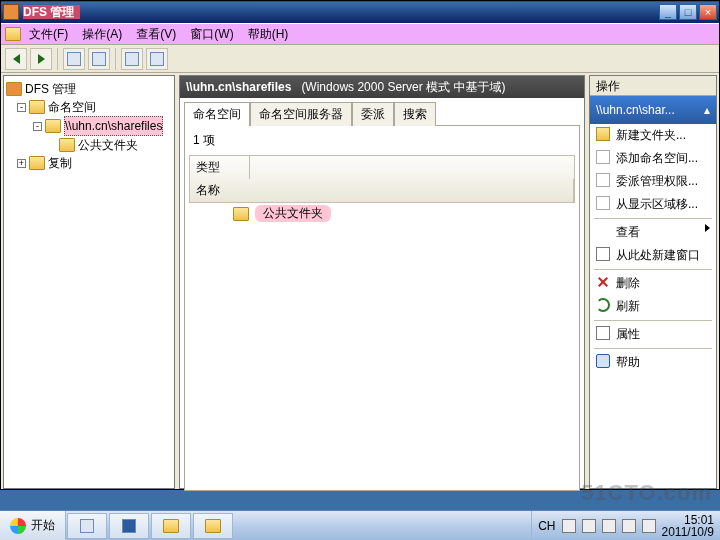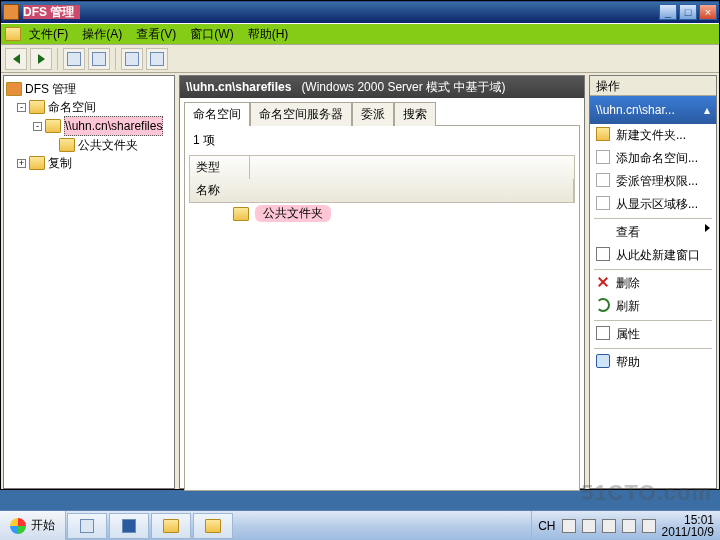--- a/index.html
+++ b/index.html
@@ -5,21 +5,21 @@
 *{box-sizing:border-box;margin:0;padding:0;font-family:"Microsoft YaHei",SimSun,Arial,sans-serif;font-size:12px;}
 body{background:#3a6ea5;width:720px;height:540px;overflow:hidden;position:relative;}
 .window{position:absolute;top:0;left:0;width:720px;height:490px;background:#ece9d8;border:1px solid #000;}
 .titlebar{height:22px;background:linear-gradient(to bottom,#0a246a,#3a6ea5 4%,#0a246a);color:#fff;display:flex;align-items:center;padding:0 2px;}
 .titlebar .ticon{width:16px;height:16px;background:#e78f3d;border:1px solid #8a4a10;margin-right:4px;}
 .titlebar .ttxt{flex:1;font-weight:bold;}
 .titlebar .highlight-red{background:#c94a6a;padding:0 6px 0 0;}
 .winbtns{display:flex;}
 .winbtn{width:18px;height:16px;background:linear-gradient(#d6e6fb,#7aa5db);border:1px solid #2b5fa3;margin-left:2px;display:flex;align-items:center;justify-content:center;color:#1b3e73;font-size:11px;font-family:Arial;}
 .winbtn.close{background:linear-gradient(#f7a68e,#d14a2b);color:#fff;}
-.menubar{height:22px;background:#84cc16;border-bottom:1px solid #aca899;display:flex;align-items:center;padding:0 4px;gap:2px;border-top:1px solid #fff;}
+.menubar{height:22px;background:#f0abfc;border-bottom:1px solid #aca899;display:flex;align-items:center;padding:0 4px;gap:2px;border-top:1px solid #fff;}
 .menubar .mitem{padding:2px 6px;}
 .folder-ico{width:16px;height:14px;background:linear-gradient(#fde79a,#f0c24a);border:1px solid #b58b1d;border-radius:1px;display:inline-block;}
 .toolbar{height:28px;background:#ece9d8;border-bottom:1px solid #aca899;display:flex;align-items:center;padding:0 4px;gap:3px;}
 .tbtn{width:22px;height:22px;border:1px solid #c2beb0;background:#f4f2e8;display:flex;align-items:center;justify-content:center;}
 .arrow-l,.arrow-r{width:0;height:0;border-top:5px solid transparent;border-bottom:5px solid transparent;}
 .arrow-l{border-right:7px solid #1b6b1b;}
 .arrow-r{border-left:7px solid #1b6b1b;}
 .sep{width:1px;height:22px;background:#c2beb0;margin:0 2px;}
 .sm-ico{width:14px;height:14px;border:1px solid #6b8ab4;background:#dde7f3;}
 .body3{display:flex;height:418px;}

